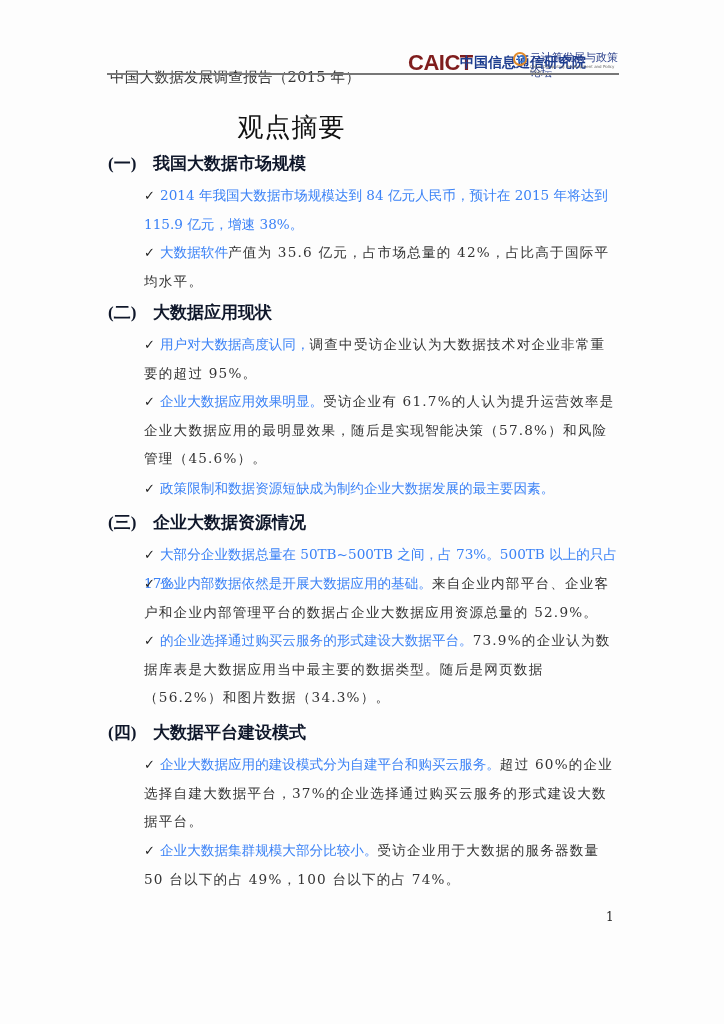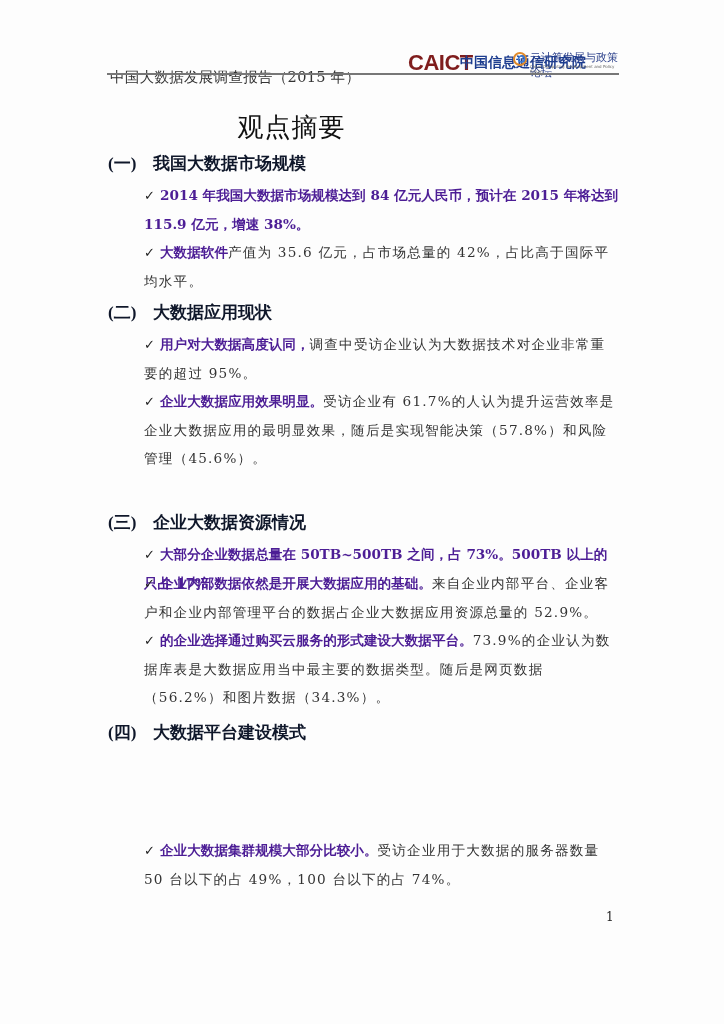--- a/index.html
+++ b/index.html
@@ -19,21 +19,21 @@
 
     .doc-title { position: absolute; left: 0; width: 583px; top: 110px; text-align: center; font-size: 26px;
                  font-family: Liberation Serif, serif; color: #111; letter-spacing: 1px; }
 
     .section-heading { position: absolute; left: 108px; font-size: 17px; font-weight: bold;
                        font-family: Liberation Serif, serif; color: #0f172a; }
     .section-heading .num { display: inline-block; width: 45px; }
 
     .bullet { position: absolute; left: 144px; width: 476px; font-size: 13.6px; line-height: 28px; color: #222; }
     .bullet .check { display: inline-block; width: 16px; color: #222; font-family: "DejaVu Sans", sans-serif; font-size: 13px; }
-    .bullet .bold { font-weight: bold; color: #4c1d95; }
+    .bullet .bold { font-weight: normal; color: #3b82f6; }
     .bullet .normal { color: #333; letter-spacing: 1.2px; }
 
     .page-number { position: absolute; left: 606px; top: 910px; font-size: 12px; color: #222; }
   </style>
 </head>
 <body>
 
 <div class="page">
 
   <div class="header">
@@ -63,35 +63,41 @@
 
   <div class="section-heading" style="top:301px;">
     <span class="num">(二)</span><span>大数据应用现状</span>
   </div>
   <div class="bullet" style="top:330px;">
     <span class="check">✓</span><span class="bold">用户对大数据高度认同，</span><span class="normal">调查中受访企业认为大数据技术对企业非常重要的超过 95%。</span>
   </div>
   <div class="bullet" style="top:387px;">
     <span class="check">✓</span><span class="bold">企业大数据应用效果明显。</span><span class="normal">受访企业有 61.7%的人认为提升运营效率是企业大数据应用的最明显效果，随后是实现智能决策（57.8%）和风险管理（45.6%）。</span>
   </div>
+  <div class="bullet" style="top:474px;">
+    <span class="check">✓</span><span class="bold">政策限制和数据资源短缺成为制约企业大数据发展的最主要因素。</span><span class="normal"></span>
+  </div>
 
   <div class="section-heading" style="top:511px;">
     <span class="num">(三)</span><span>企业大数据资源情况</span>
   </div>
   <div class="bullet" style="top:540px;">
     <span class="check">✓</span><span class="bold">大部分企业数据总量在 50TB~500TB 之间，占 73%。500TB 以上的只占 17%。</span><span class="normal"></span>
   </div>
   <div class="bullet" style="top:569px;">
     <span class="check">✓</span><span class="bold">企业内部数据依然是开展大数据应用的基础。</span><span class="normal">来自企业内部平台、企业客户和企业内部管理平台的数据占企业大数据应用资源总量的 52.9%。</span>
   </div>
   <div class="bullet" style="top:626px;">
     <span class="check">✓</span><span class="bold">的企业选择通过购买云服务的形式建设大数据平台。</span><span class="normal">73.9%的企业认为数据库表是大数据应用当中最主要的数据类型。随后是网页数据（56.2%）和图片数据（34.3%）。</span>
   </div>
 
   <div class="section-heading" style="top:721px;">
     <span class="num">(四)</span><span>大数据平台建设模式</span>
   </div>
+  <div class="bullet" style="top:750px;">
+    <span class="check">✓</span><span class="bold">企业大数据应用的建设模式分为自建平台和购买云服务。</span><span class="normal">超过 60%的企业选择自建大数据平台，37%的企业选择通过购买云服务的形式建设大数据平台。</span>
+  </div>
   <div class="bullet" style="top:836px;">
     <span class="check">✓</span><span class="bold">企业大数据集群规模大部分比较小。</span><span class="normal">受访企业用于大数据的服务器数量 50 台以下的占 49%，100 台以下的占 74%。</span>
   </div>
 
   <div class="page-number">1</div>
 </div>
 
 </body></html>

